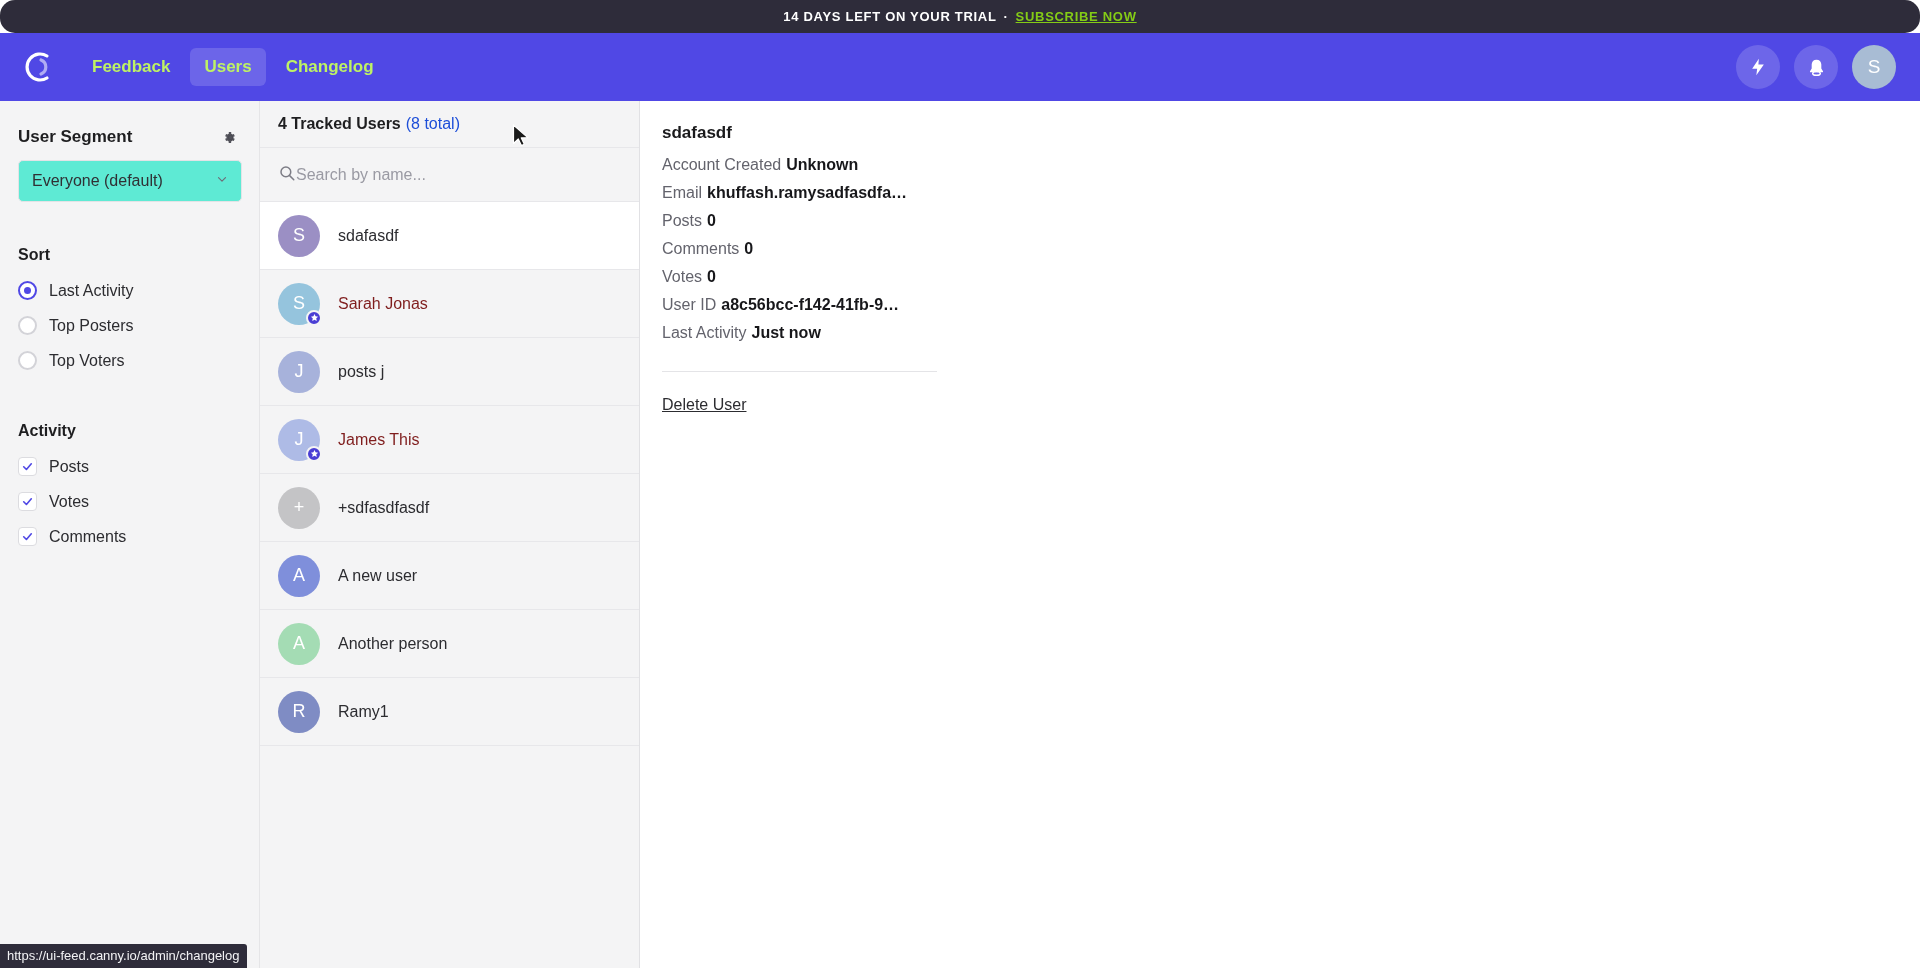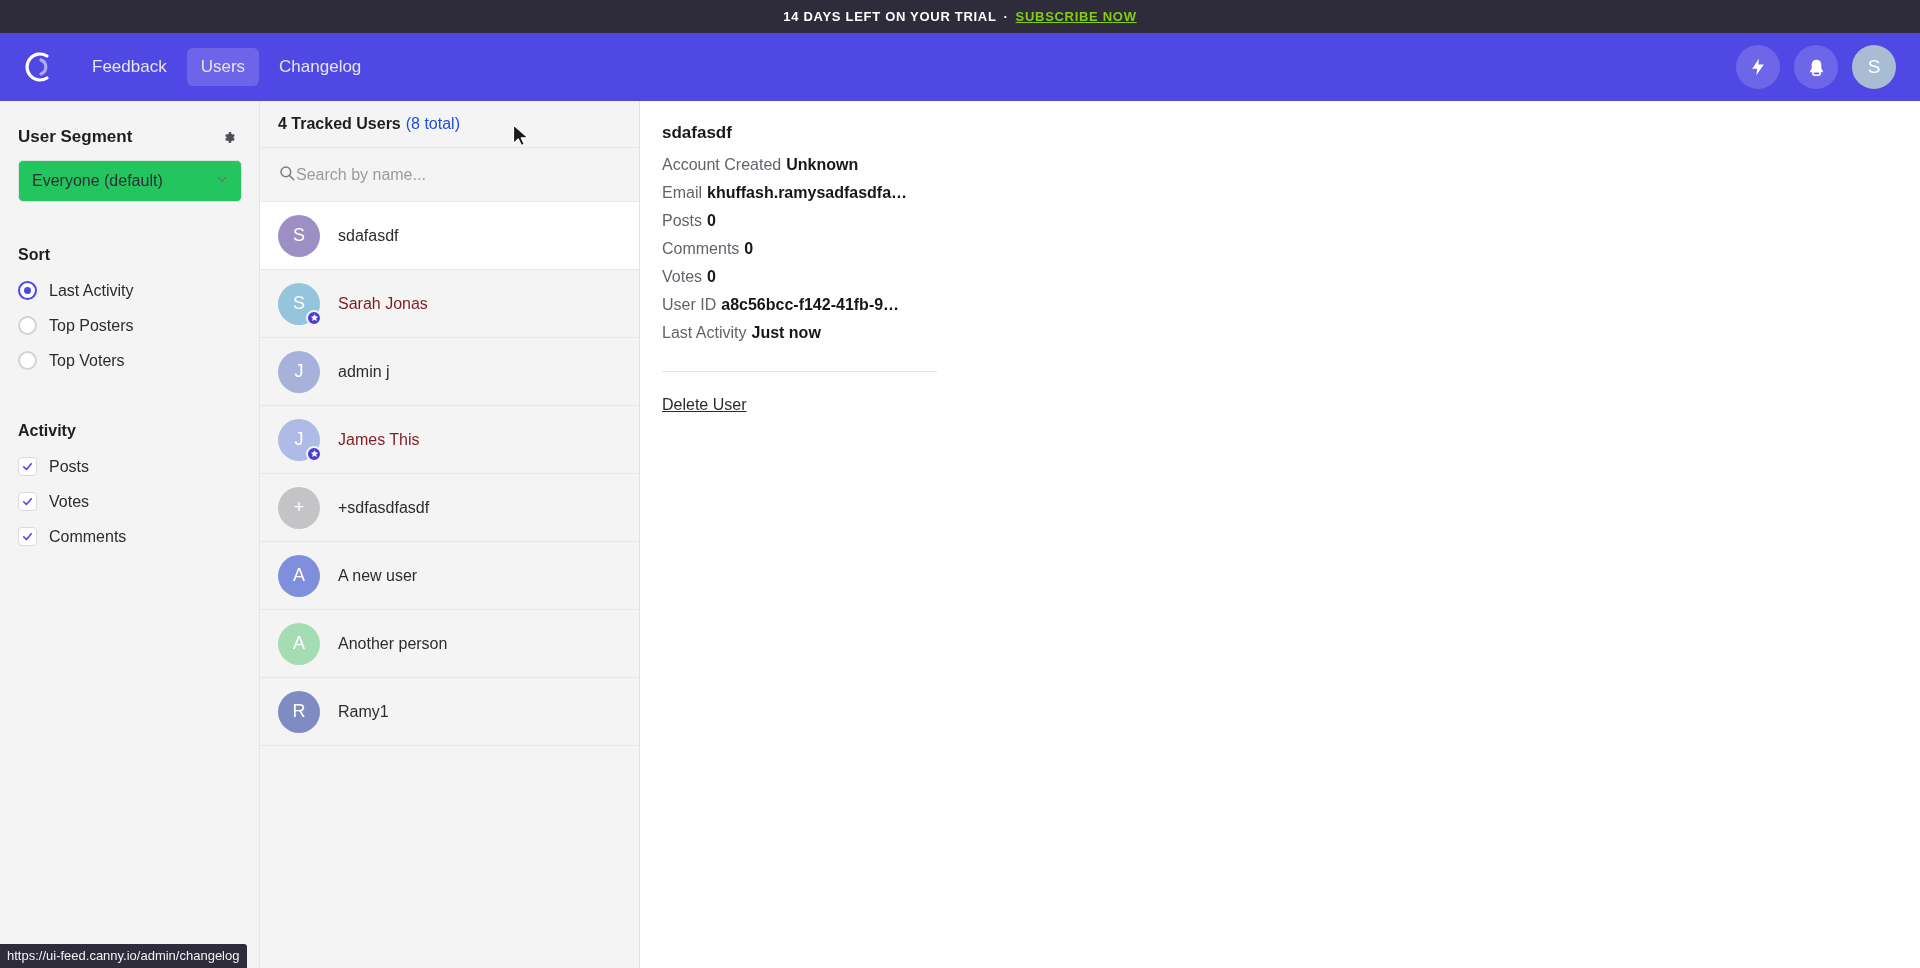--- a/index.html
+++ b/index.html
@@ -17,20 +17,21 @@
   .trial-banner {
     height: 33px;
     background: #2e2c3a;
     display: flex;
     align-items: center;
     justify-content: center;
     color: #ffffff;
     font-size: 13px;
     font-weight: bold;
     letter-spacing: 0.7px;
+    border-radius: 15px;
   }
   .trial-banner .sep { margin: 0 7px; }
   .trial-banner a {
     color: #84cc16;
     text-decoration: underline;
     font-weight: bold;
     letter-spacing: 0.7px;
   }
 
   
@@ -50,23 +51,23 @@
     justify-content: center;
     color: #fff;
     font-size: 36px;
     font-weight: 300;
     font-family: "Liberation Serif", serif;
     line-height: 1;
     padding-left: 8px;
   }
   .navlinks { display: flex; align-items: center; gap: 6px; margin-left: 14px; }
   .navlink {
-    color: #e5e5e5;
+    color: #bef264;
     font-size: 17px;
-    font-weight: normal;
+    font-weight: bold;
     padding: 9px 14px;
     border-radius: 6px;
     cursor: pointer;
     white-space: nowrap;
   }
   .navlink.active { background: rgba(255,255,255,0.16); }
   .nav-right {
     margin-left: auto;
     display: flex;
     align-items: center;
@@ -113,21 +114,21 @@
   }
   .sb-title {
     font-size: 17px;
     font-weight: bold;
     color: #1e1e20;
   }
   .gear { cursor: pointer; display: flex; }
   .select-box {
     width: 224px;
     height: 42px;
-    background: #22c55e;
+    background: #5eead4;
     border: 1px solid #e3e3e6;
     border-radius: 5px;
     display: flex;
     align-items: center;
     justify-content: space-between;
     padding: 0 12px 0 13px;
     font-size: 16px;
     color: #303034;
     cursor: pointer;
   }
@@ -462,21 +463,21 @@
                   <path d="M12 2.6 L14.9 8.9 L21.6 9.7 L16.7 14.3 L18 21 L12 17.7 L6 21 L7.3 14.3 L2.4 9.7 L9.1 8.9 Z" fill="#ffffff"></path>
                 </svg>
               </div>
             </div>
             <div class="uname link">Sarah Jonas</div>
           </div>
           <div class="user-row">
             <div class="av-wrap">
               <div class="av" style="background: rgb(167, 178, 219);">J</div>
             </div>
-            <div class="uname">admin j</div>
+            <div class="uname">posts j</div>
           </div>
           <div class="user-row">
             <div class="av-wrap">
               <div class="av" style="background: rgb(174, 187, 230);">J</div>
               <div class="badge">
                 <svg width="9" height="9" viewBox="0 0 24 24">
                   <path d="M12 2.6 L14.9 8.9 L21.6 9.7 L16.7 14.3 L18 21 L12 17.7 L6 21 L7.3 14.3 L2.4 9.7 L9.1 8.9 Z" fill="#ffffff"></path>
                 </svg>
               </div>
             </div>

